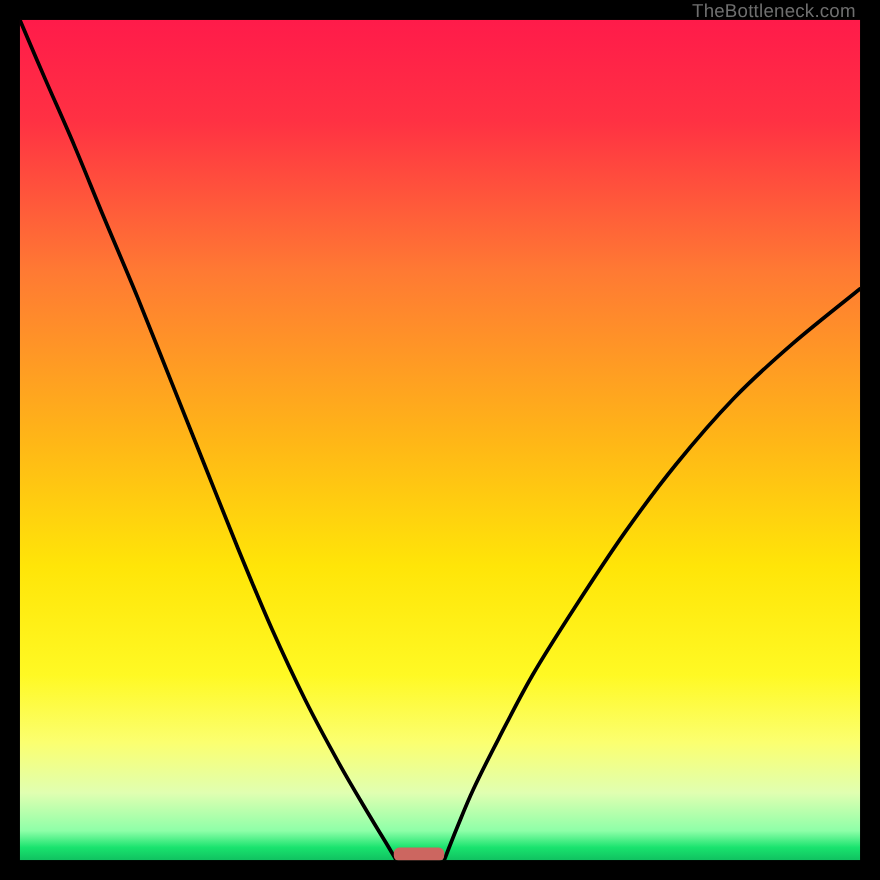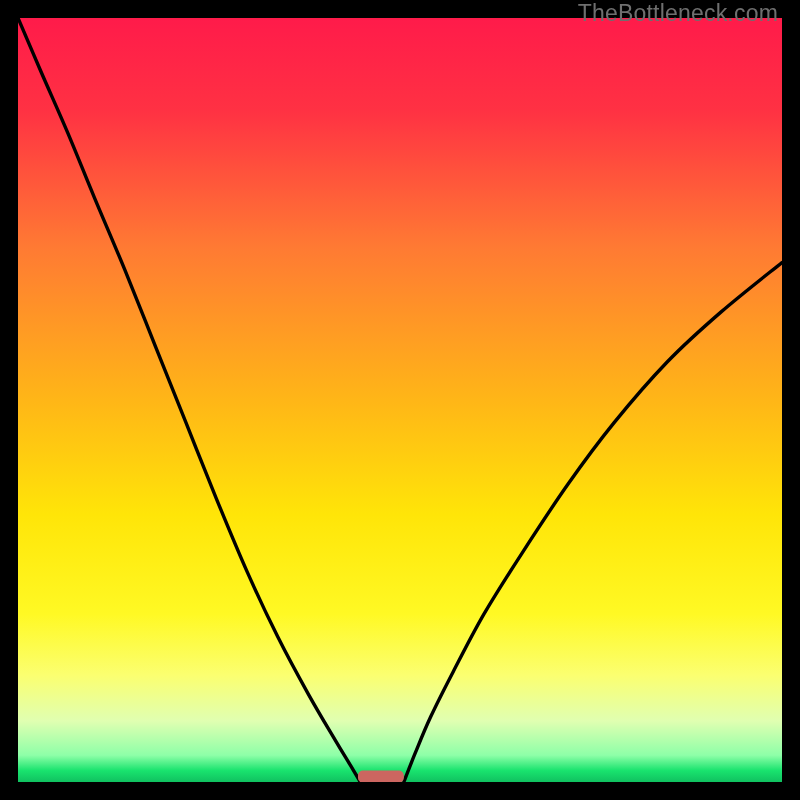--- a/index.html
+++ b/index.html
@@ -24,21 +24,21 @@
     left: 0;
     top: 0;
     width: 764px;
     height: 764px;
   }
   .watermark {
     position: absolute;
     top: 0px;
     right: 22px;
     color: #6f6f6f;
-    font-size: 23px;
+    font-size: 17px;
     font-weight: 500;
     letter-spacing: 0.2px;
     user-select: none;
   }
 </style>
 </head>
 <body>
 
 <div class="frame">
   <svg class="plot" viewBox="0 0 764 764" preserveAspectRatio="none">

